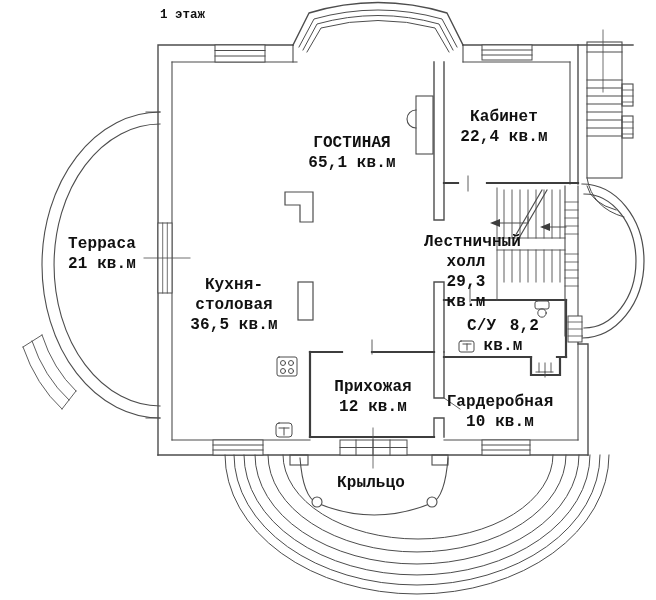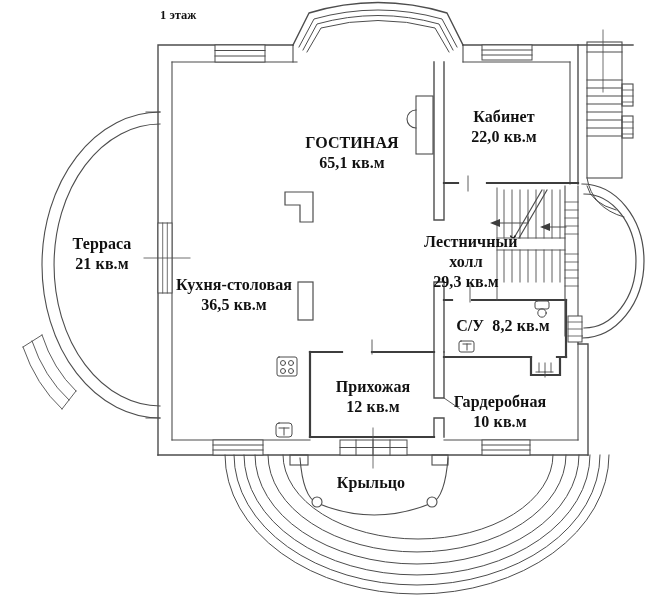--- a/index.html
+++ b/index.html
@@ -1,17 +1,17 @@
 <!DOCTYPE html>
 <html><head>
 <meta charset="utf-8">
 <style>
   html,body{margin:0;padding:0;background:#fff;}
   .stage{position:relative;width:656px;height:600px;background:#fff;overflow:hidden;
-         font-family:Liberation Serif, serif;}
+         font-family:Liberation Mono, monospace;}
   .stage svg{position:absolute;left:0;top:0;}
   .plan-title{position:absolute;font-size:12.5px;font-weight:700;color:#111;}
   .label{position:absolute;text-align:center;font-weight:700;font-size:16px;
          line-height:1.25;color:#111;letter-spacing:0.1px;}
   .label span{display:block;}
   .label span:empty{display:none;}
   .label.inline span{display:inline;}
   .label.inline span:first-child{margin-right:4px;}
 </style>
 </head>
@@ -214,21 +214,21 @@
 
   <div class="plan-title" style="left:160px;top:8px;">1 этаж</div>
 
   <div class="label" style="left:292px;top:133px;width:120px;">
     <span>ГОСТИНАЯ</span>
     <span>65,1 кв.м</span>
   </div>
 
   <div class="label" style="left:454px;top:107px;width:100px;">
     <span>Кабинет</span>
-    <span>22,0 кв.м</span>
+    <span>22,4 кв.м</span>
   </div>
 
   <div class="label" style="left:52px;top:234px;width:100px;">
     <span>Терраса</span>
     <span>21 кв.м</span>
   </div>
 
   <div class="label" style="left:174px;top:275px;width:120px;">
     <span>Кухня-столовая</span>
     <span>36,5 кв.м</span>

